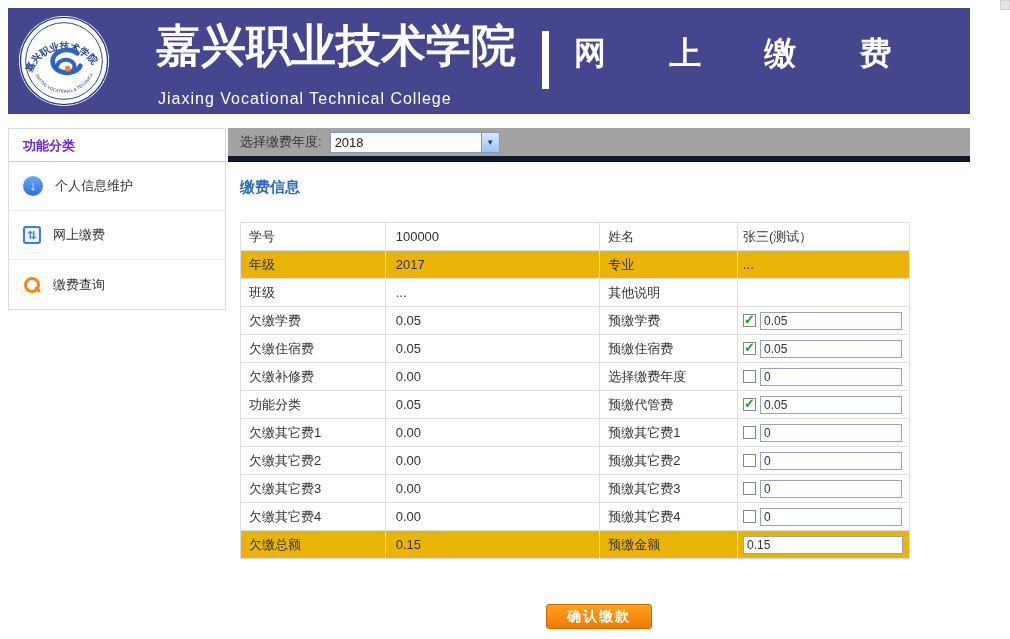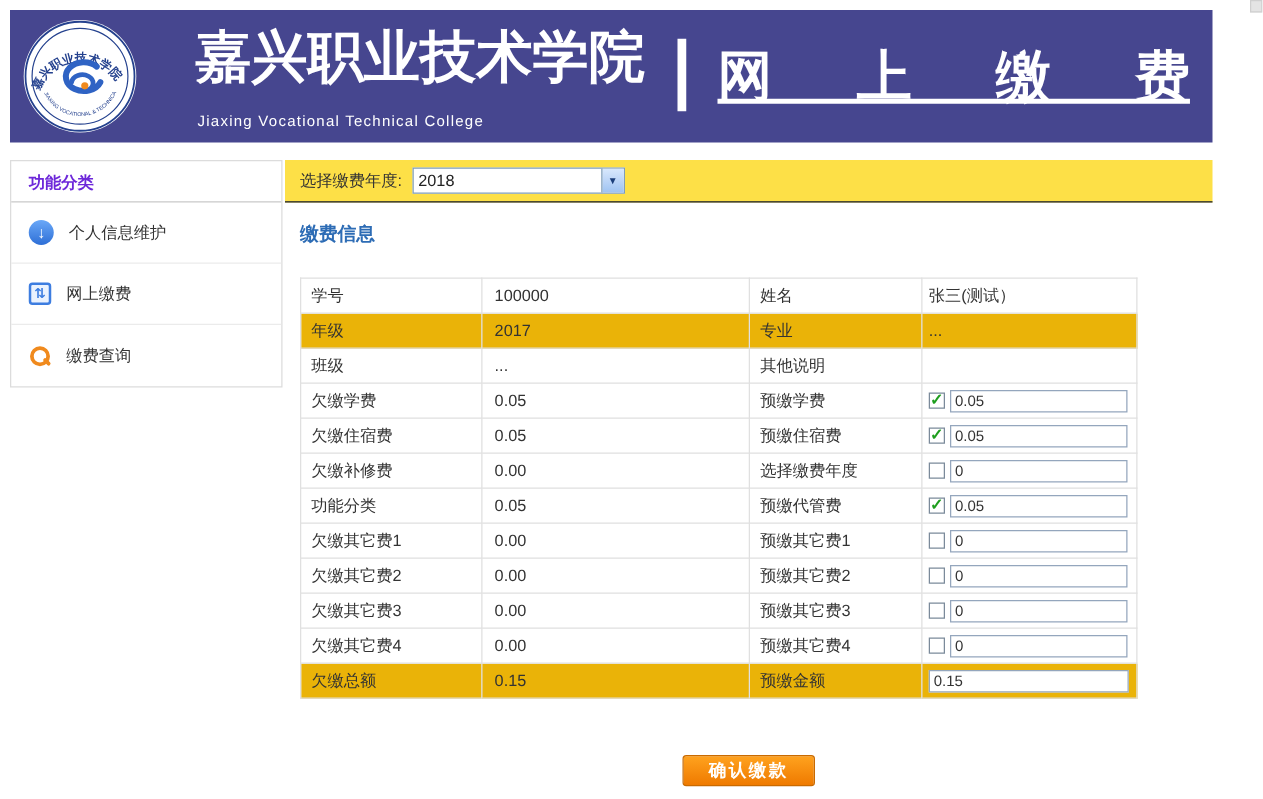--- a/index.html
+++ b/index.html
@@ -14,29 +14,28 @@
     position:absolute; left:8px; top:8px; width:962px; height:106px;
     background:#46468F;
   }
   .logo-wrap { position:absolute; left:10px; top:7px; width:92px; height:92px; }
   .college-cn {
     position:absolute; left:148px; top:8px; width:380px;
     font-family:"DejaVu Serif","Liberation Serif",serif;
     font-size:45px; font-weight:bold; color:#fff; white-space:nowrap;
   }
   .college-en {
-    position:absolute; left:150px; top:82px; font-size:12px; color:#fff; letter-spacing:1px;
+    position:absolute; left:150px; top:82px; font-size:16px; color:#fff; letter-spacing:1px;
   }
   .header-divider { position:absolute; left:534px; top:23px; width:7px; height:58px; background:#fff; }
   .page-title {
     position:absolute; left:566px; top:24px; width:390px;
     font-family:"DejaVu Serif","Liberation Serif",serif;
-    font-size:44px; font-weight:bold; color:#fff; white-space:nowrap;
+    font-size:32px; font-weight:bold; color:#fff; white-space:nowrap;
     word-spacing:52px;
-    text-decoration:underline;
   }
   .scrollbar-corner {
     position:absolute; right:0; top:0; width:10px; height:10px;
     background:#e4e4e4; border:1px solid #cfcfcf;
   }
   
   .sidebar {
     position:absolute; left:8px; top:128px; width:218px; background:#fff;
     border:1px solid #dcdcdc;
   }
@@ -65,21 +64,21 @@
     content:""; position:absolute; left:1px; top:1px; width:10px; height:10px;
     border:3px solid #f08a1d; border-radius:50%;
   }
   .icon-search::after {
     content:""; position:absolute; left:11px; top:12px; width:7px; height:3px;
     background:#f08a1d; transform:rotate(45deg); border-radius:2px;
   }
   
   .year-bar {
     position:absolute; left:228px; top:128px; width:742px; height:34px;
-    background:#fde047; border-bottom:1px solid #0f172a;
+    background:#a3a3a3; border-bottom:6px solid #0f172a;
     display:flex; align-items:center; padding-left:12px;
   }
   .select {
     display:inline-flex; margin-left:8px; width:170px; height:21px;
     background:#fff; border:1px solid #7f9db9; align-items:stretch; cursor:pointer;
   }
   .select .sel-text { flex:1; padding-left:4px; line-height:19px; font-size:13px; color:#222; }
   .select .sel-arrow {
     width:18px; background:linear-gradient(#d9e8fc,#9fc3f2);
     border-left:1px solid #7f9db9; color:#1b3e7a; font-size:8px;

